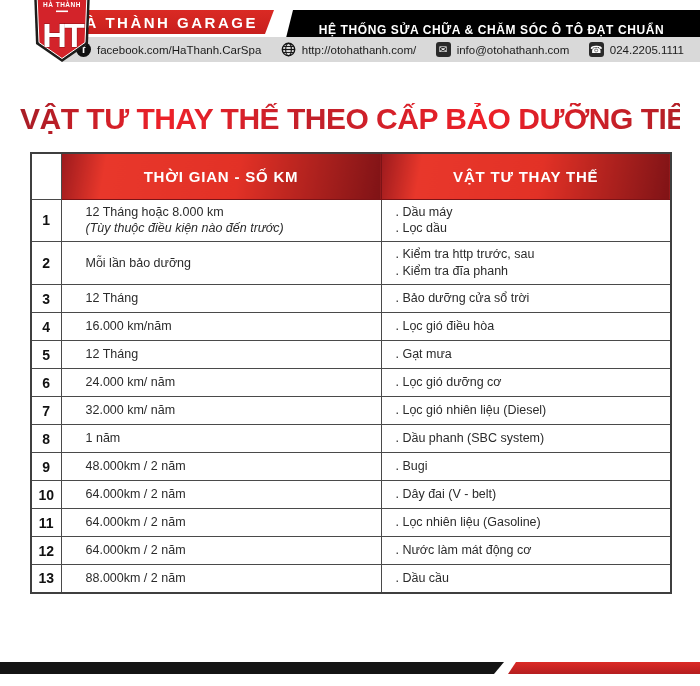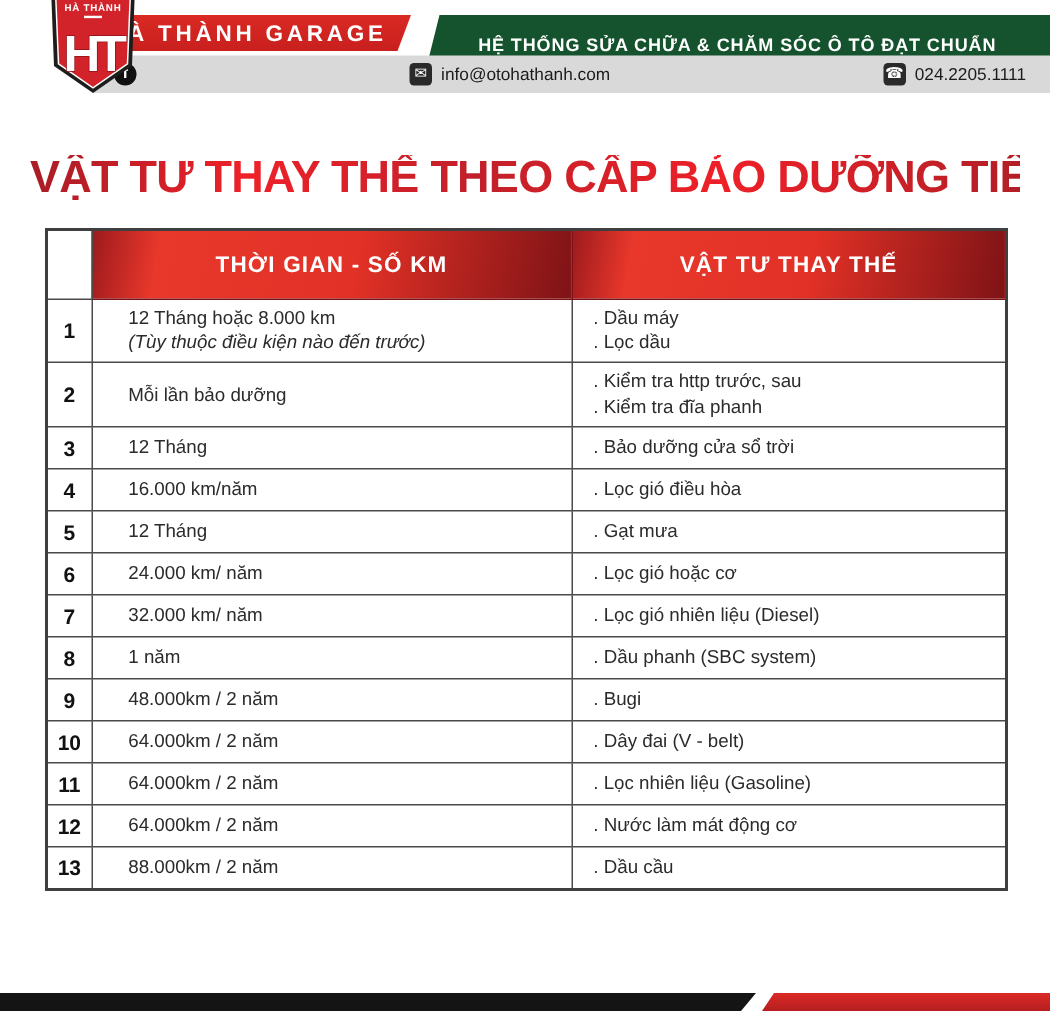--- a/index.html
+++ b/index.html
@@ -14,21 +14,21 @@
     position:absolute;left:56px;top:10px;width:218px;height:24px;
     background:linear-gradient(180deg,#da2a24,#c81f1d);
     clip-path:polygon(0 0,100% 0,calc(100% - 9px) 100%,0 100%);
     display:flex;align-items:center;justify-content:center;
   }
   .banner-red span{
     color:#fff;font-weight:bold;font-size:15px;letter-spacing:2.5px;white-space:nowrap;
   }
   .banner-black{
     position:absolute;left:283px;top:10px;width:417px;height:40px;
-    background:#14532d;
+    background:#000000;
     clip-path:polygon(10px 0,100% 0,100% 100%,0 100%);
     display:flex;align-items:center;justify-content:center;
   }
   .banner-black span{
     color:#fff;font-weight:bold;font-size:12px;letter-spacing:0.6px;white-space:nowrap;
   }
   .contact-bar{
     position:absolute;left:62px;top:37px;width:638px;height:25px;
     background:#d9d9d9;
     display:flex;align-items:center;justify-content:space-between;
@@ -104,20 +104,31 @@
     <span>HÀ THÀNH GARAGE</span>
   </div>
 
   <div class="banner-black">
     <span>HỆ THỐNG SỬA CHỮA &amp; CHĂM SÓC Ô TÔ ĐẠT CHUẨN</span>
   </div>
 
   <div class="contact-bar">
     <div class="contact">
       <span class="ic-circle">f</span>
+      <span>facebook.com/HaThanh.CarSpa</span>
+    </div>
+    <div class="contact">
+      <svg class="ic-globe" viewBox="0 0 16 16">
+        <circle cx="8" cy="8" r="6.6" fill="none" stroke="#111" stroke-width="1.5"></circle>
+        <ellipse cx="8" cy="8" rx="3" ry="6.6" fill="none" stroke="#111" stroke-width="1.2"></ellipse>
+        <line x1="1.4" y1="8" x2="14.6" y2="8" stroke="#111" stroke-width="1.2"></line>
+        <line x1="2.2" y1="4.8" x2="13.8" y2="4.8" stroke="#111" stroke-width="1"></line>
+        <line x1="2.2" y1="11.2" x2="13.8" y2="11.2" stroke="#111" stroke-width="1"></line>
+      </svg>
+      <span>http://otohathanh.com/</span>
     </div>
     <div class="contact">
       <span class="ic-square">✉</span>
       <span>info@otohathanh.com</span>
     </div>
     <div class="contact">
       <span class="ic-square">☎</span>
       <span>024.2205.1111</span>
     </div>
   </div>
@@ -199,21 +210,21 @@
           <div>. Gạt mưa</div>
         </td>
   </tr>
 
   <tr>
     <td class="c-no">6</td>
     <td class="c-time">
           <div>24.000 km/ năm</div>
         </td>
     <td class="c-items">
-          <div>. Lọc gió hoặc cơ</div>
+          <div>. Lọc gió dưỡng cơ</div>
         </td>
   </tr>
 
   <tr>
     <td class="c-no">7</td>
     <td class="c-time">
           <div>32.000 km/ năm</div>
         </td>
     <td class="c-items">
           <div>. Lọc gió nhiên liệu (Diesel)</div>

